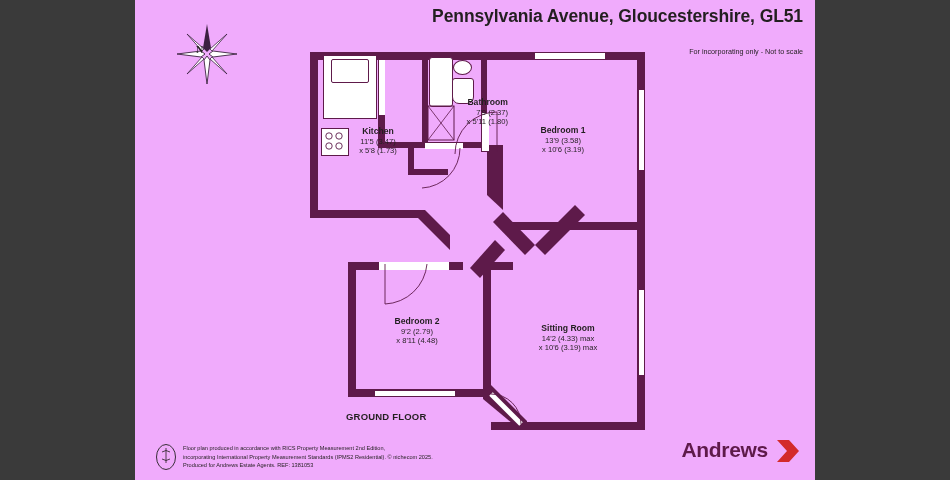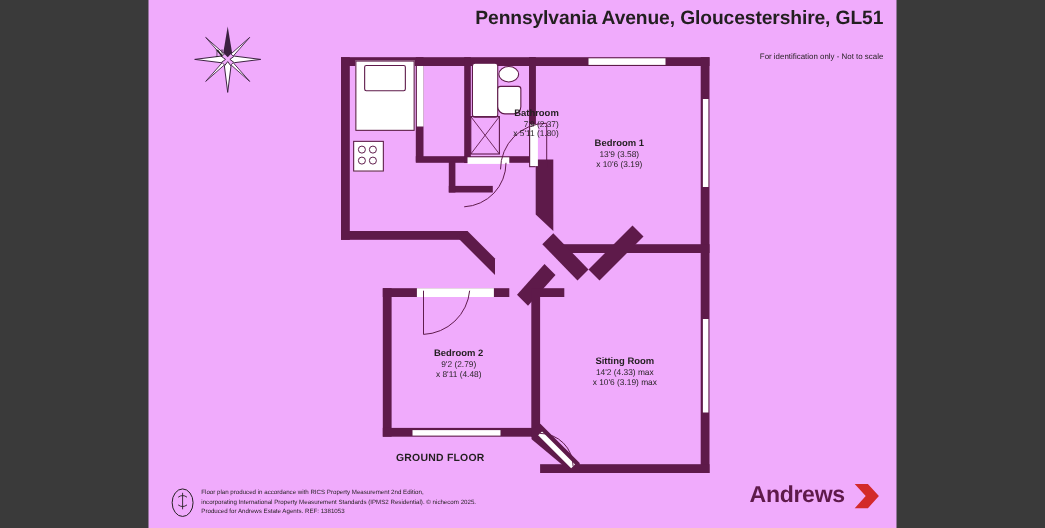--- a/index.html
+++ b/index.html
@@ -62,21 +62,21 @@
     font-size:21px;font-weight:bold;color:#5e1a4a;letter-spacing:-0.3px;
   }
   .chev{width:26px;height:26px;}
 </style>
 </head>
 <body>
 
 <div id="stage">
 
   <div class="title">Pennsylvania Avenue, Gloucestershire, GL51</div>
-  <div class="disclaimer">For identification only - Not to scale</div>
+  <div class="disclaimer">For incorporating only - Not to scale</div>
 
   <div class="compass">
     <svg width="64" height="64" viewBox="0 0 64 64">
       <polygon points="32,2 36,26 32,30 28,26" fill="#3b2040"></polygon>
       <polygon points="32,62 35,38 32,34 29,38" fill="#ffffff" stroke="#3b2040" stroke-width="0.9"></polygon>
       <polygon points="2,32 26,35 30,32 26,29" fill="#ffffff" stroke="#3b2040" stroke-width="0.9"></polygon>
       <polygon points="62,32 38,35 34,32 38,29" fill="#ffffff" stroke="#3b2040" stroke-width="0.9"></polygon>
       <polygon points="12,12 29,27 27,29" fill="#ffffff" stroke="#3b2040" stroke-width="0.8"></polygon>
       <polygon points="52,12 37,29 35,27" fill="#ffffff" stroke="#3b2040" stroke-width="0.8"></polygon>
       <polygon points="12,52 27,35 29,37" fill="#ffffff" stroke="#3b2040" stroke-width="0.8"></polygon>
@@ -180,20 +180,25 @@
     <div class="fixture-r" style="left:318px;top:60px;width:17px;height:13px;"></div>
     <div class="fixture" style="left:317px;top:78px;width:20px;height:24px;border-radius:3px 3px 7px 7px;"></div>
     <svg class="diag" style="left:292px;top:105px;width:30px;height:38px;" viewBox="0 0 30 38">
       <rect x="1" y="1" width="26" height="34" fill="none" stroke="#5e1a4a" stroke-width="1"></rect>
       <line x1="1" y1="1" x2="27" y2="35" stroke="#5e1a4a" stroke-width="0.8"></line>
       <line x1="27" y1="1" x2="1" y2="35" stroke="#5e1a4a" stroke-width="0.8"></line>
     </svg>
 
   </div>
 
+  <div class="room" style="left:200px;top:126px;width:86px;">
+    <span class="name">Kitchen</span>
+    <span class="dim">11'5 (3.47)</span>
+    <span class="dim">x 5'8 (1.73)</span>
+  </div>
 
   <div class="room" style="left:273px;top:97px;width:100px;text-align:right;">
     <span class="name">Bathroom</span>
     <span class="dim">7'9 (2.37)</span>
     <span class="dim">x 5'11 (1.80)</span>
   </div>
 
   <div class="room" style="left:378px;top:125px;width:100px;">
     <span class="name">Bedroom 1</span>
     <span class="dim">13'9 (3.58)</span>
@@ -205,21 +210,21 @@
     <span class="dim">9'2 (2.79)</span>
     <span class="dim">x 8'11 (4.48)</span>
   </div>
 
   <div class="room" style="left:368px;top:311px;width:130px;margin-top:12px;">
     <span class="name">Sitting Room</span>
     <span class="dim">14'2 (4.33) max</span>
     <span class="dim">x 10'6 (3.19) max</span>
   </div>
 
-  <div class="floorlabel" style="left:225px;top:411px;">GROUND FLOOR</div>
+  <div class="floorlabel" style="left:211px;top:411px;">GROUND FLOOR</div>
 
   <svg class="rics" viewBox="0 0 22 28">
     <ellipse cx="11" cy="14" rx="9.5" ry="12.5" fill="none" stroke="#231f20" stroke-width="0.9"></ellipse>
     <path d="M11 5 L11 20 M7 9 Q11 6 15 9 M7 16 Q11 19 15 16" fill="none" stroke="#231f20" stroke-width="0.8"></path>
   </svg>
   <div class="footnote">
     <div>Floor plan produced in accordance with RICS Property Measurement 2nd Edition,</div>
     <div>incorporating International Property Measurement Standards (IPMS2 Residential).    © nichecom 2025.</div>
     <div>Produced for Andrews Estate Agents.    REF: 1381053</div>
   </div>

